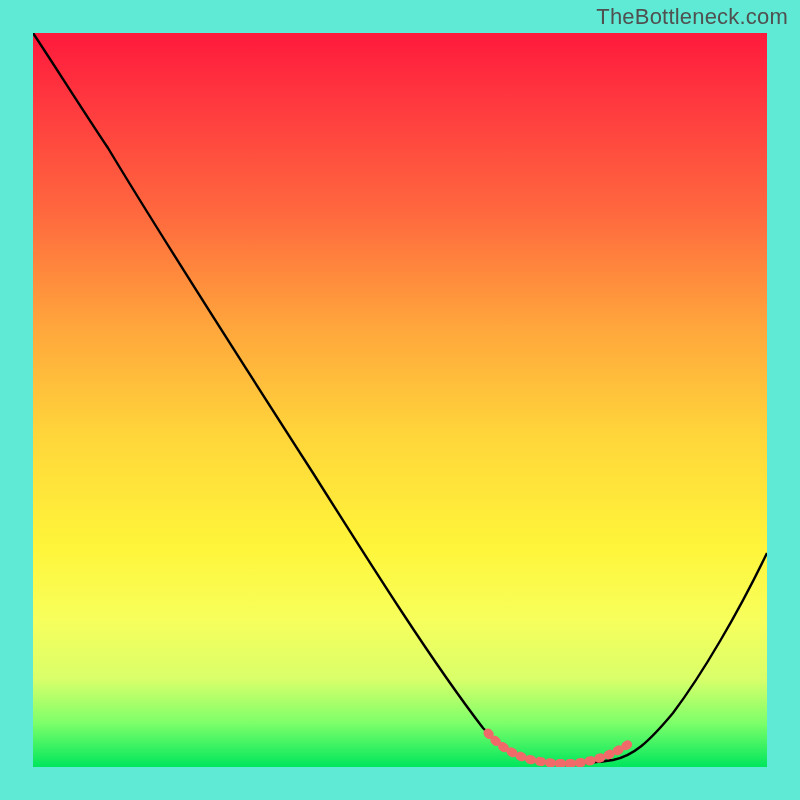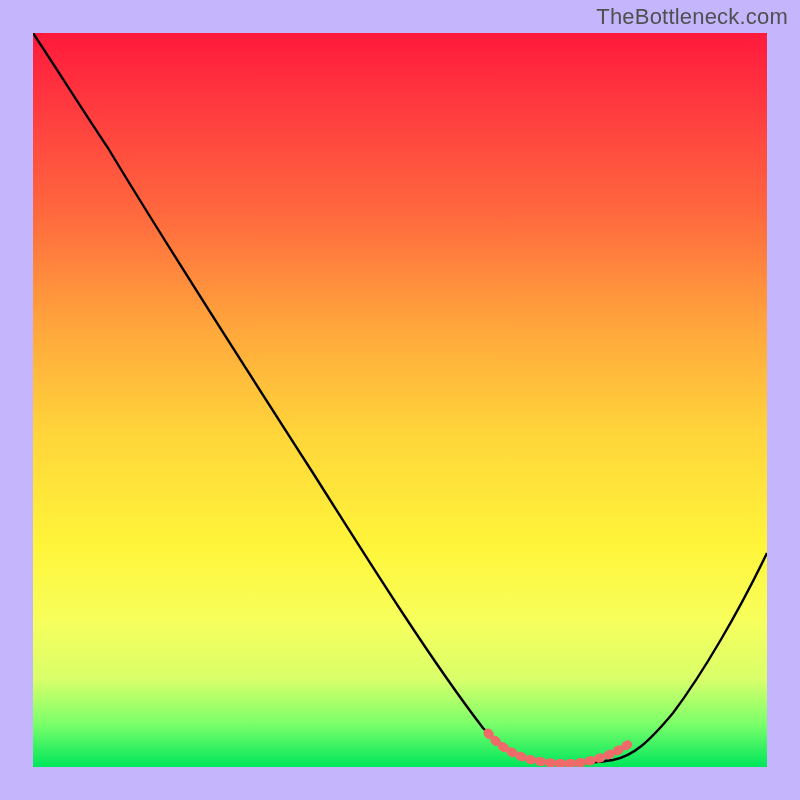--- a/index.html
+++ b/index.html
@@ -1,18 +1,18 @@
 <!DOCTYPE html>
 <html><head>
 <meta charset="utf-8">
 <style>
   * { margin: 0; padding: 0; box-sizing: border-box; }
   html, body { width: 800px; height: 800px; overflow: hidden; background: #000; font-family: Arial, sans-serif; }
   .outer {
-    width: 800px; height: 800px; background: #c4b5fd; position: relative;
+    width: 800px; height: 800px; background: #5eead4; position: relative;
   }
   .watermark {
     position: absolute; top: 4px; right: 12px;
     color: #505050; font-size: 22px; font-weight: 500;
     letter-spacing: 0.2px;
   }
   .plot {
     position: absolute;
     left: 33px; top: 33px;
     width: 734px; height: 734px;

